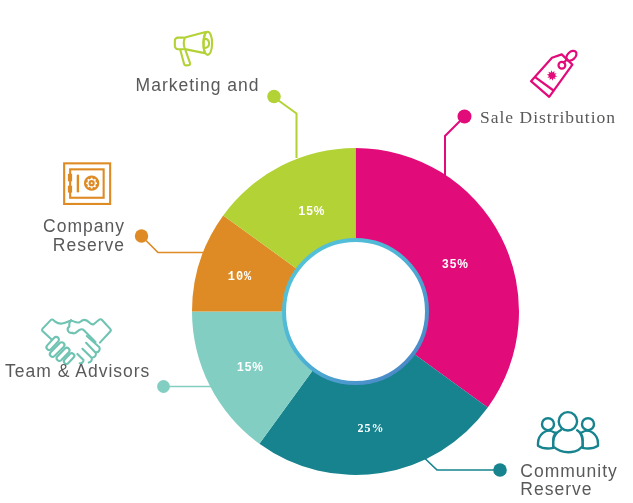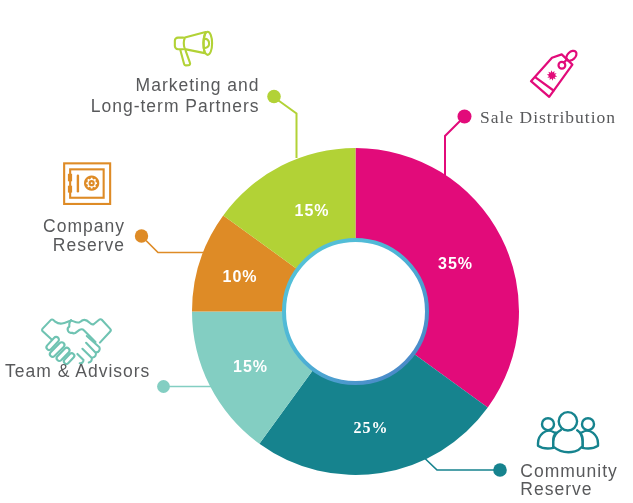--- a/index.html
+++ b/index.html
@@ -1,20 +1,20 @@
 <!DOCTYPE html>
 <html><head>
 <meta charset="utf-8">
 <style>
   html,body{margin:0;padding:0;background:#ffffff;}
   body{width:633px;height:503px;overflow:hidden;font-family:"Liberation Sans",sans-serif;}
   #stage{position:relative;width:633px;height:503px;background:#fff;}
   svg.layer{position:absolute;left:0;top:0;width:633px;height:503px;}
   .lbl{position:absolute;color:#58595b;font-size:17.5px;letter-spacing:1px;line-height:18.6px;white-space:nowrap;font-weight:400;}
-  .pct{position:absolute;color:#ffffff;font-size:16px;font-weight:bold;white-space:nowrap;transform:translate(-50%,-50%);letter-spacing:1px;text-indent:1px;}
+  .pct{position:absolute;color:#ffffff;font-size:12px;font-weight:bold;white-space:nowrap;transform:translate(-50%,-50%);letter-spacing:1px;text-indent:1px;}
   svg.icon{position:absolute;overflow:visible;}
 </style>
 </head>
 <body>
 
 <div id="stage">
   <svg class="layer" viewBox="0 0 633 503">
     <g>
       <path fill="#e20b7a" d="M 355.50 148.00 A 163.5 163.5 0 0 1 487.77 407.60 L 411.73 352.35 A 69.5 69.5 0 0 0 355.50 242.00 Z"></path>
       <path fill="#16838e" d="M 487.77 407.60 A 163.5 163.5 0 0 1 259.40 443.77 L 314.65 367.73 A 69.5 69.5 0 0 0 411.73 352.35 Z"></path>
@@ -60,21 +60,20 @@
       <path d="M 13.2 9.6 L 8.0 9.65 A 3.15 3.15 0 0 0 4.85 12.8 L 4.85 18.1 A 3.15 3.15 0 0 0 8.0 21.25 L 13.2 21.3"></path>
       <path d="M 14.9 9.5 L 35.6 4.0 C 33.2 9.6 33.1 19.5 34.6 25.1 L 14.9 21.1 C 13.4 17.3 13.4 13.3 14.9 9.5 Z"></path>
       <ellipse cx="37.7" cy="15.3" rx="4.4" ry="11.6"></ellipse>
       <path d="M 34.3 11.0 C 37.3 10.5 39.1 12.6 39.1 15.4 C 39.1 18.2 37.3 20.3 34.3 19.9"></path>
       <path d="M 15.6 22.6 L 20.0 34.9 A 1.7 1.7 0 0 1 18.6 37.2 L 16.0 37.4 A 1.7 1.7 0 0 1 14.1 36.1 L 10.4 22.3"></path>
     </g>
   </svg>
 
   <div class="lbl" style="right:373.5px;top:74.6px;text-align:right;line-height:21px;">
     <div>Marketing and</div>
-    <div>Long-term Partners</div>
   </div>
   <svg class="icon" viewBox="0 0 54 56" style="left:526px;top:46px;width:54px;height:56px;">
     <g fill="none" stroke="#e20b7a" stroke-width="2.2" stroke-linejoin="round" stroke-linecap="round">
       <path d="M 5.0 35.2 L 23.2 50.9 L 46.4 18.6 L 35.7 8.4 L 26.0 11.8 Z"></path>
       <path d="M 9.8 31.6 L 27.5 44.5"></path>
       <circle cx="35.9" cy="19.2" r="3.4"></circle>
       <ellipse cx="45.4" cy="9.8" rx="5.9" ry="3.9" transform="rotate(-43 45.4 9.8)"></ellipse>
       <path d="M 41.2 13.3 L 37.8 16.6"></path>
     </g>
     <path fill="#e20b7a" stroke="none" d="M 25.28 24.35 L 26.52 26.55 L 28.44 24.91 L 28.16 27.42 L 30.67 27.22 L 28.97 29.08 L 31.12 30.40 L 28.65 30.91 L 29.61 33.24 L 27.32 32.20 L 26.72 34.65 L 25.48 32.45 L 23.56 34.09 L 23.84 31.58 L 21.33 31.78 L 23.03 29.92 L 20.88 28.60 L 23.35 28.09 L 22.39 25.76 L 24.68 26.80 Z"></path>
@@ -127,15 +126,15 @@
   </svg>
 
   <div class="lbl" style="left:520.3px;top:461.9px;">
     <div>Community</div>
     <div>Reserve</div>
   </div>
 
   <div class="pct" style="left:455px;top:263.5px;">35%</div>
   <div class="pct" style="left:370.5px;top:427.5px;font-family:Liberation Serif, serif;">25%</div>
   <div class="pct" style="left:250px;top:367.0px;">15%</div>
-  <div class="pct" style="left:239.5px;top:276.5px;">10%</div>
+  <div class="pct" style="left:239.5px;top:276.5px;font-family:Liberation Mono, monospace;">10%</div>
   <div class="pct" style="left:311.5px;top:210.5px;">15%</div>
 </div>
 
 </body></html>

